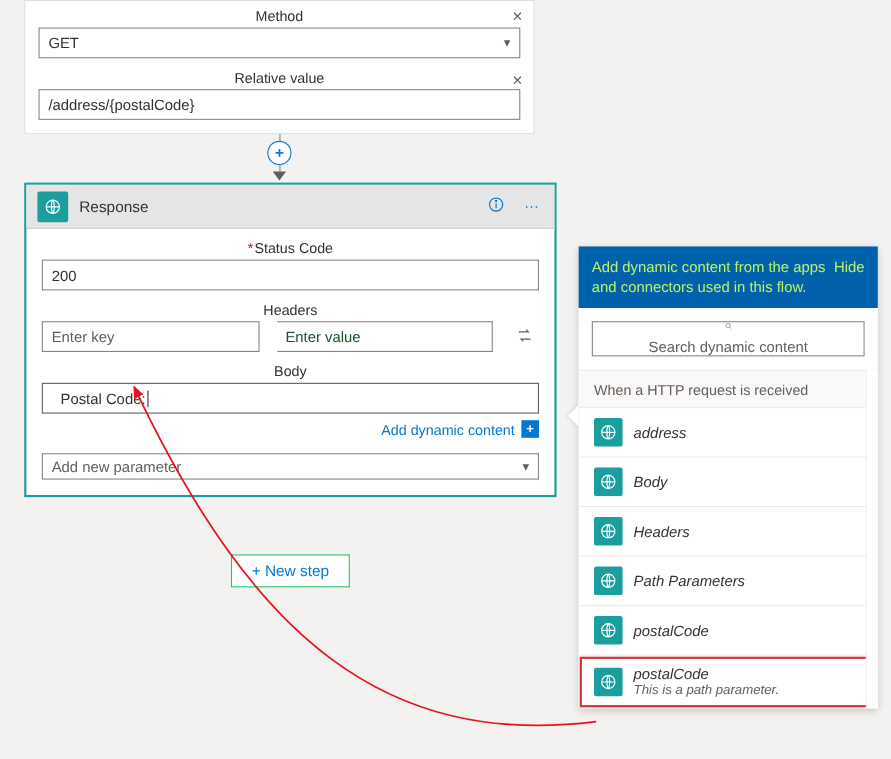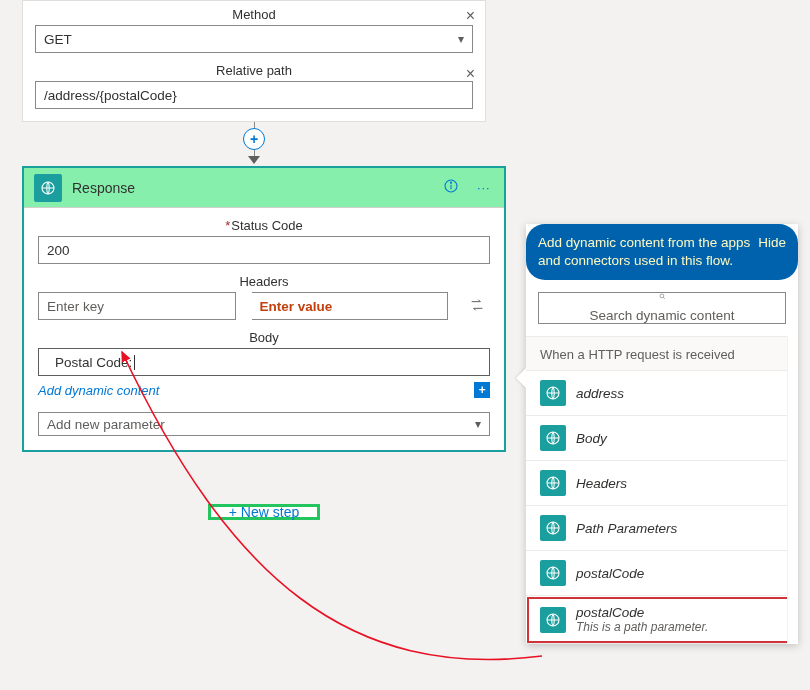--- a/index.html
+++ b/index.html
@@ -69,76 +69,76 @@
   .connector .line-down { width: 1px; height: 6px; background: #8a8886; }
   
   .card-response {
     width: 484px;
     margin-left: 10px;
     background: #fff;
     border: 2px solid #1b9e9e;
   }
   .resp-header {
     height: 40px;
-    background: #86efac;
+    background: #e5e5e5;
     display: flex;
     align-items: center;
     padding: 0 10px;
     gap: 10px;
     border-bottom: 1px solid #d2d0ce;
   }
   .resp-header .icon-box {
     width: 28px; height: 28px;
     background: #1b9e9e;
     border-radius: 2px;
     display: flex;
     align-items: center; justify-content: center;
     color: #fff;
   }
   .resp-header .title { flex: 1; font-size: 14px; color: #323130; }
   .resp-header .info-icon, .resp-header .menu-icon { color: #0078d4; cursor: pointer; padding: 4px; }
   .resp-body { padding: 10px 14px 14px; }
   .req-star { color: #a4262c; margin-right: 1px; }
   .headers-row { display: flex; gap: 16px; align-items: center; }
   .headers-row .hk { flex: 1; border: 1px solid #8a8886; height: 28px; display: flex; align-items: center; padding: 0 8px; color: #605e5c; }
-  .headers-row .hv { flex: 1; border: 1px solid #8a8886; border-left: none; height: 28px; display: flex; align-items: center; padding: 0 8px; color: #c2410c; font-weight: bold; }
+  .headers-row .hv { flex: 1; border: 1px solid #8a8886; border-left: none; height: 28px; display: flex; align-items: center; padding: 0 8px; color: #14532d; }
   .headers-row .swap-btn { width: 26px; text-align: center; color: #605e5c; cursor: pointer; }
   .body-box {
     border: 1px solid #605e5c;
     min-height: 28px;
     padding: 4px 16px;
     display: flex;
     align-items: center;
     gap: 2px;
   }
   .cursor-blink {
     width: 1px; height: 15px; background: #323130;
   }
-  .add-dynamic-row { text-align: right; margin-top: 6px; display: flex; justify-content: space-between; align-items: center; gap: 6px; font-style: italic; }
+  .add-dynamic-row { text-align: right; margin-top: 6px; display: flex; justify-content: flex-end; align-items: center; gap: 6px; }
   .add-dynamic-row .link { color: #0078d4; cursor: pointer; font-size: 13px; }
   .plus-badge { width: 16px; height: 16px; background: #0078d4; color: #fff; display: inline-flex; align-items: center; justify-content: center; font-size: 12px; font-weight: 700; }
   .add-param-select {
     margin-top: 14px;
     border: 1px solid #8a8886;
     height: 24px;
     display: flex;
     align-items: center;
     padding: 0 8px;
     justify-content: space-between;
     color: #605e5c;
   }
   
   .new-step-wrap { width: 484px; margin-left: 10px; text-align: center; margin-top: 52px; }
   .new-step-btn {
     display: inline-flex;
     align-items: center;
     gap: 6px;
-    border: 3px solid #22c55e;
-    background: #fff;
-    height: 16px;
+    border: 1px solid #22c55e;
+    background: #fff;
+    height: 30px;
     padding: 0 18px;
     cursor: pointer;
     color: #0078d4;
     font-size: 14px;
   }
   
   .dc-panel {
     position: absolute;
     top: 224px;
     left: 526px;
@@ -151,28 +151,27 @@
     left: -10px;
     top: 144px;
     width: 0; height: 0;
     border-top: 10px solid transparent;
     border-bottom: 10px solid transparent;
     border-right: 10px solid #fff;
     filter: drop-shadow(-1px 0 1px rgba(0,0,0,0.12));
   }
   .dc-header {
     background: #0062ad;
-    color: #fef9c3;
+    color: #bef264;
     padding: 10px 12px;
     display: flex;
     justify-content: space-between;
     align-items: flex-start;
     font-size: 13.5px;
     line-height: 1.35;
-    border-radius: 19px;
   }
   .dc-header .hide { cursor: pointer; }
   .dc-tabs { display: flex; gap: 24px; padding: 10px 14px 0; border-bottom: 1px solid #e1dfdd; }
   .dc-tab { padding-bottom: 8px; cursor: pointer; color: #323130; }
   .dc-tab.active { border-bottom: 3px solid #0078d4; font-weight: 600; }
   .dc-search-wrap { padding: 12px 12px 12px; }
   .dc-search {
     border: 1px solid #8a8886;
     height: 32px;
     display: flex;
@@ -234,21 +233,21 @@
 <div class="canvas">
 
   <div class="card-request">
     <span class="close-1 x-icon">×</span>
     <span class="close-2 x-icon">×</span>
     <div class="fld-label">Method</div>
     <div class="fld-input">
       <span>GET</span>
       <span class="chevron">▾</span>
     </div>
-    <div class="fld-label fld-mt">Relative path</div>
+    <div class="fld-label fld-mt">Relative value</div>
     <div class="fld-input">
       <span>/address/{postalCode}</span>
     </div>
   </div>
 
   <div class="connector">
     <div class="line-up"></div>
     <div class="circle">+</div>
     <div class="line-down"></div>
     <div class="arrow-down"></div>

